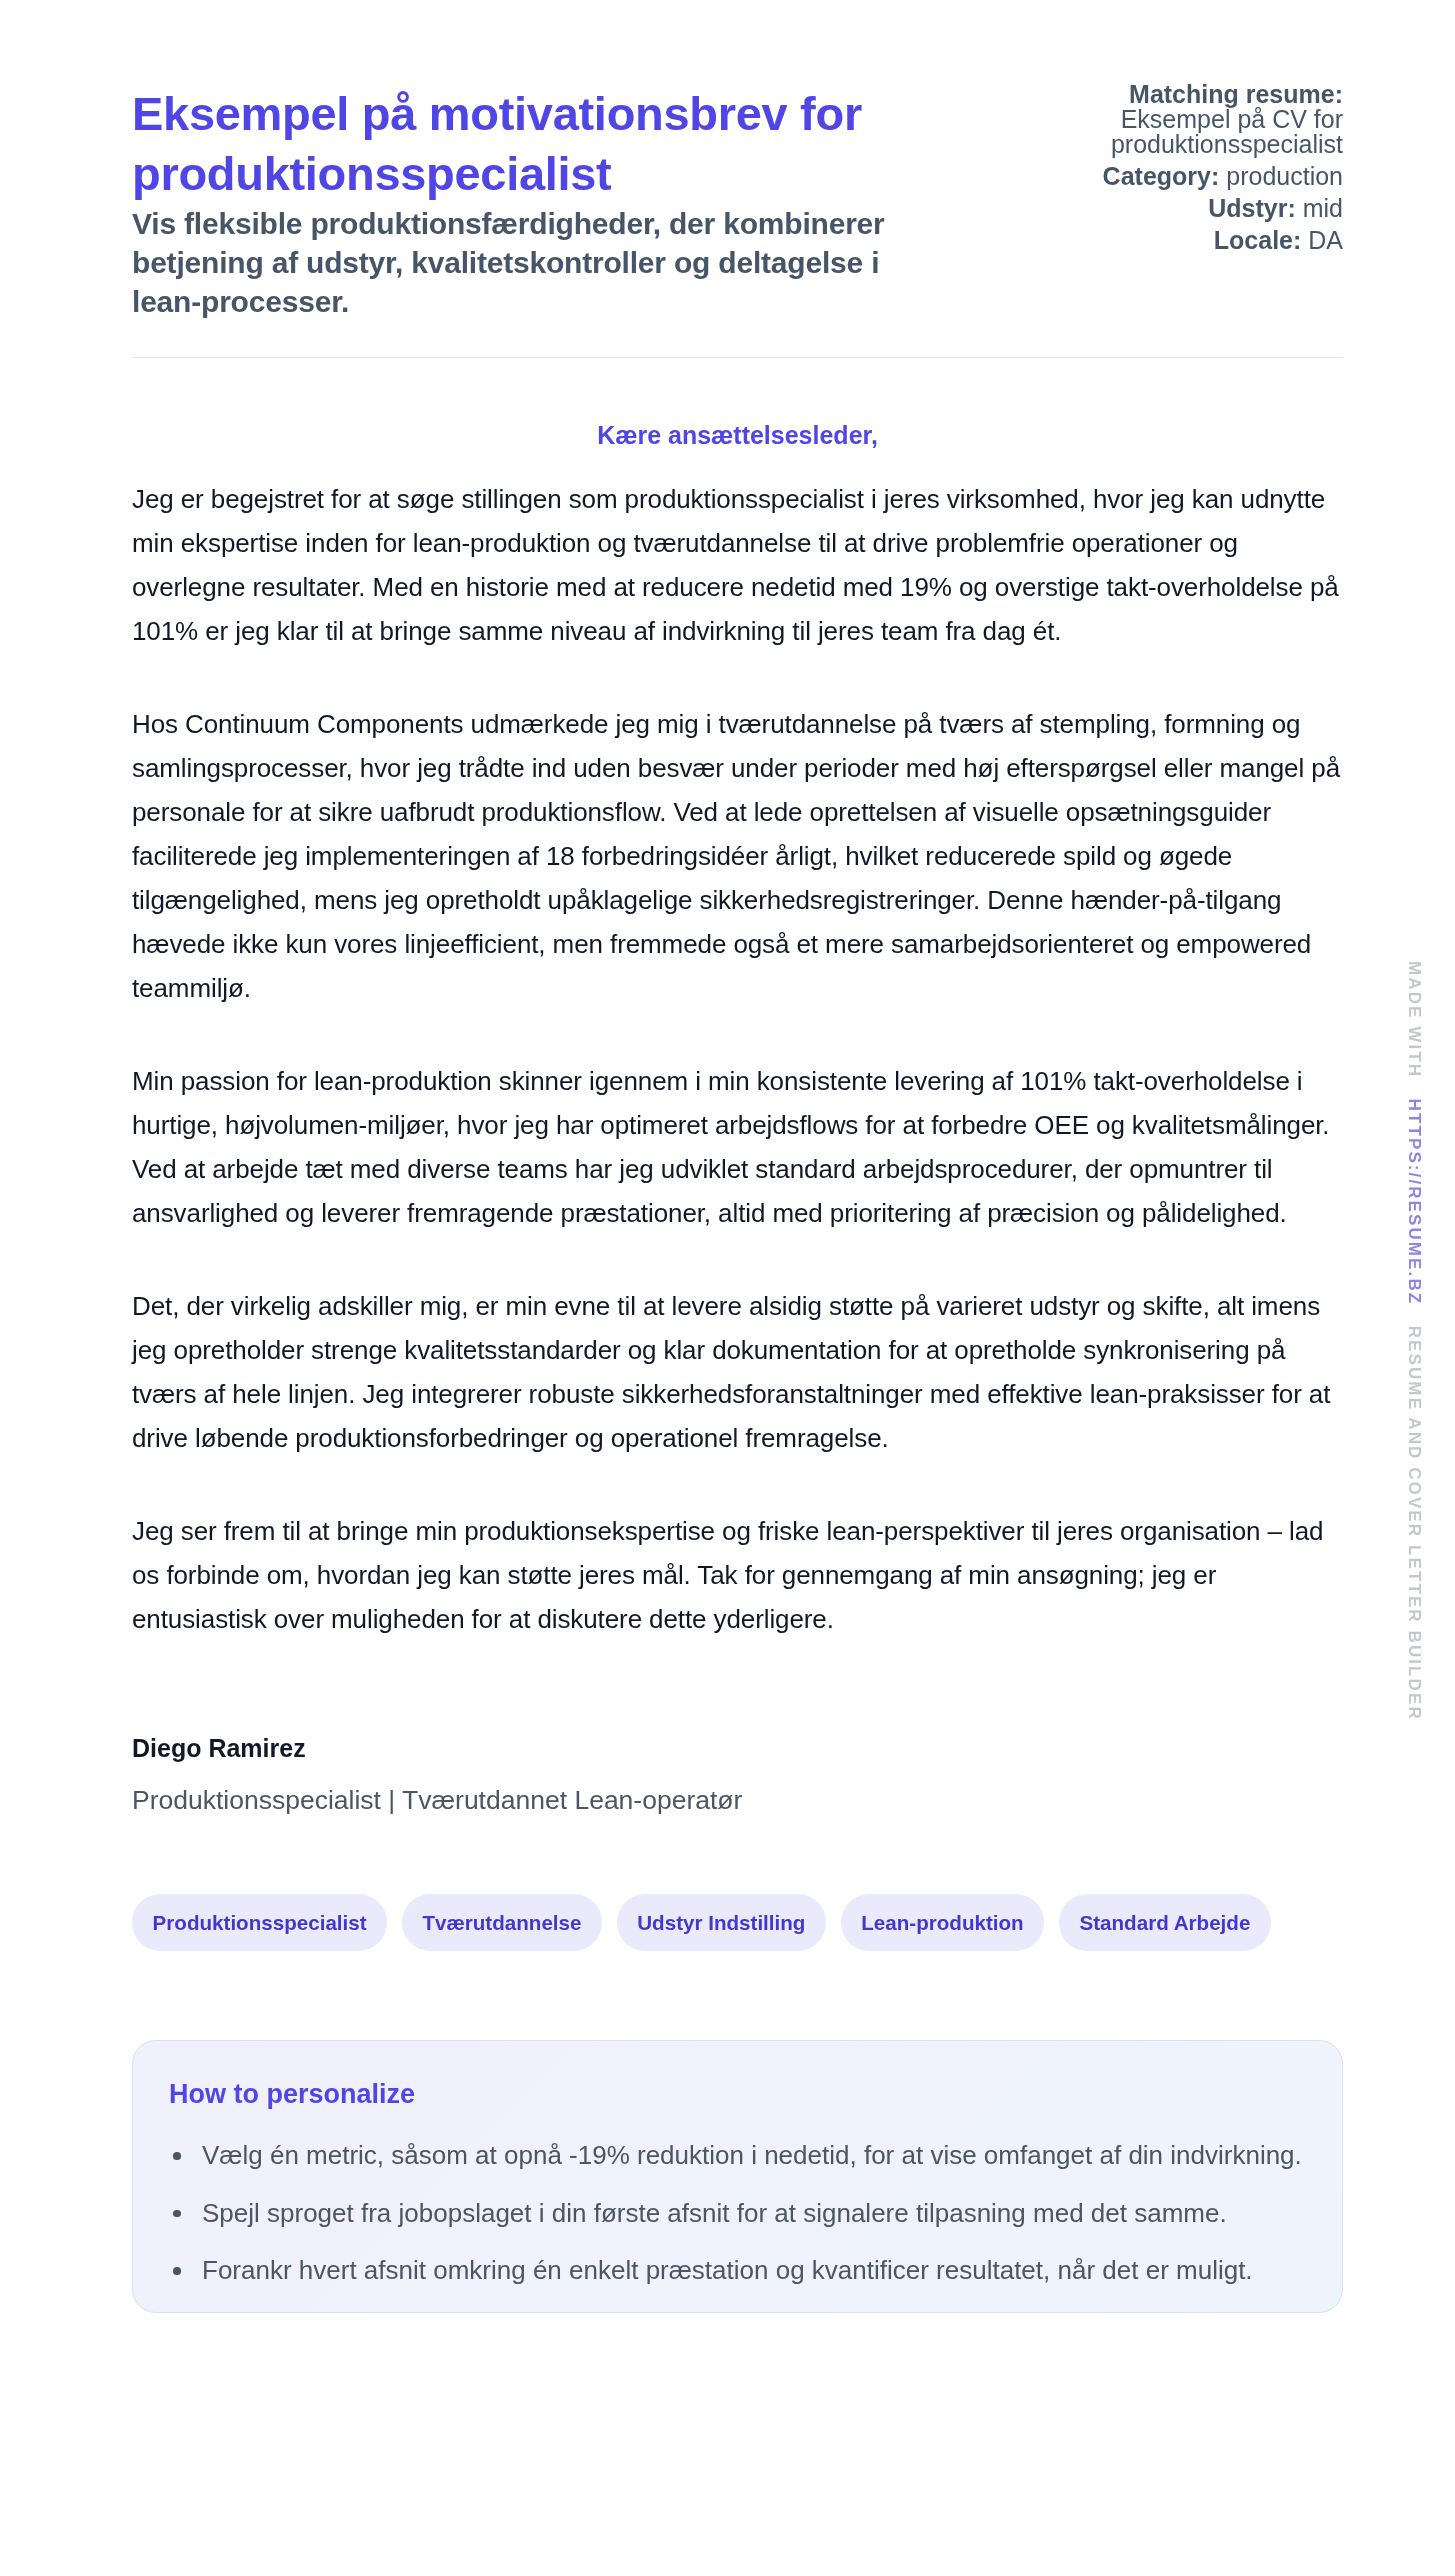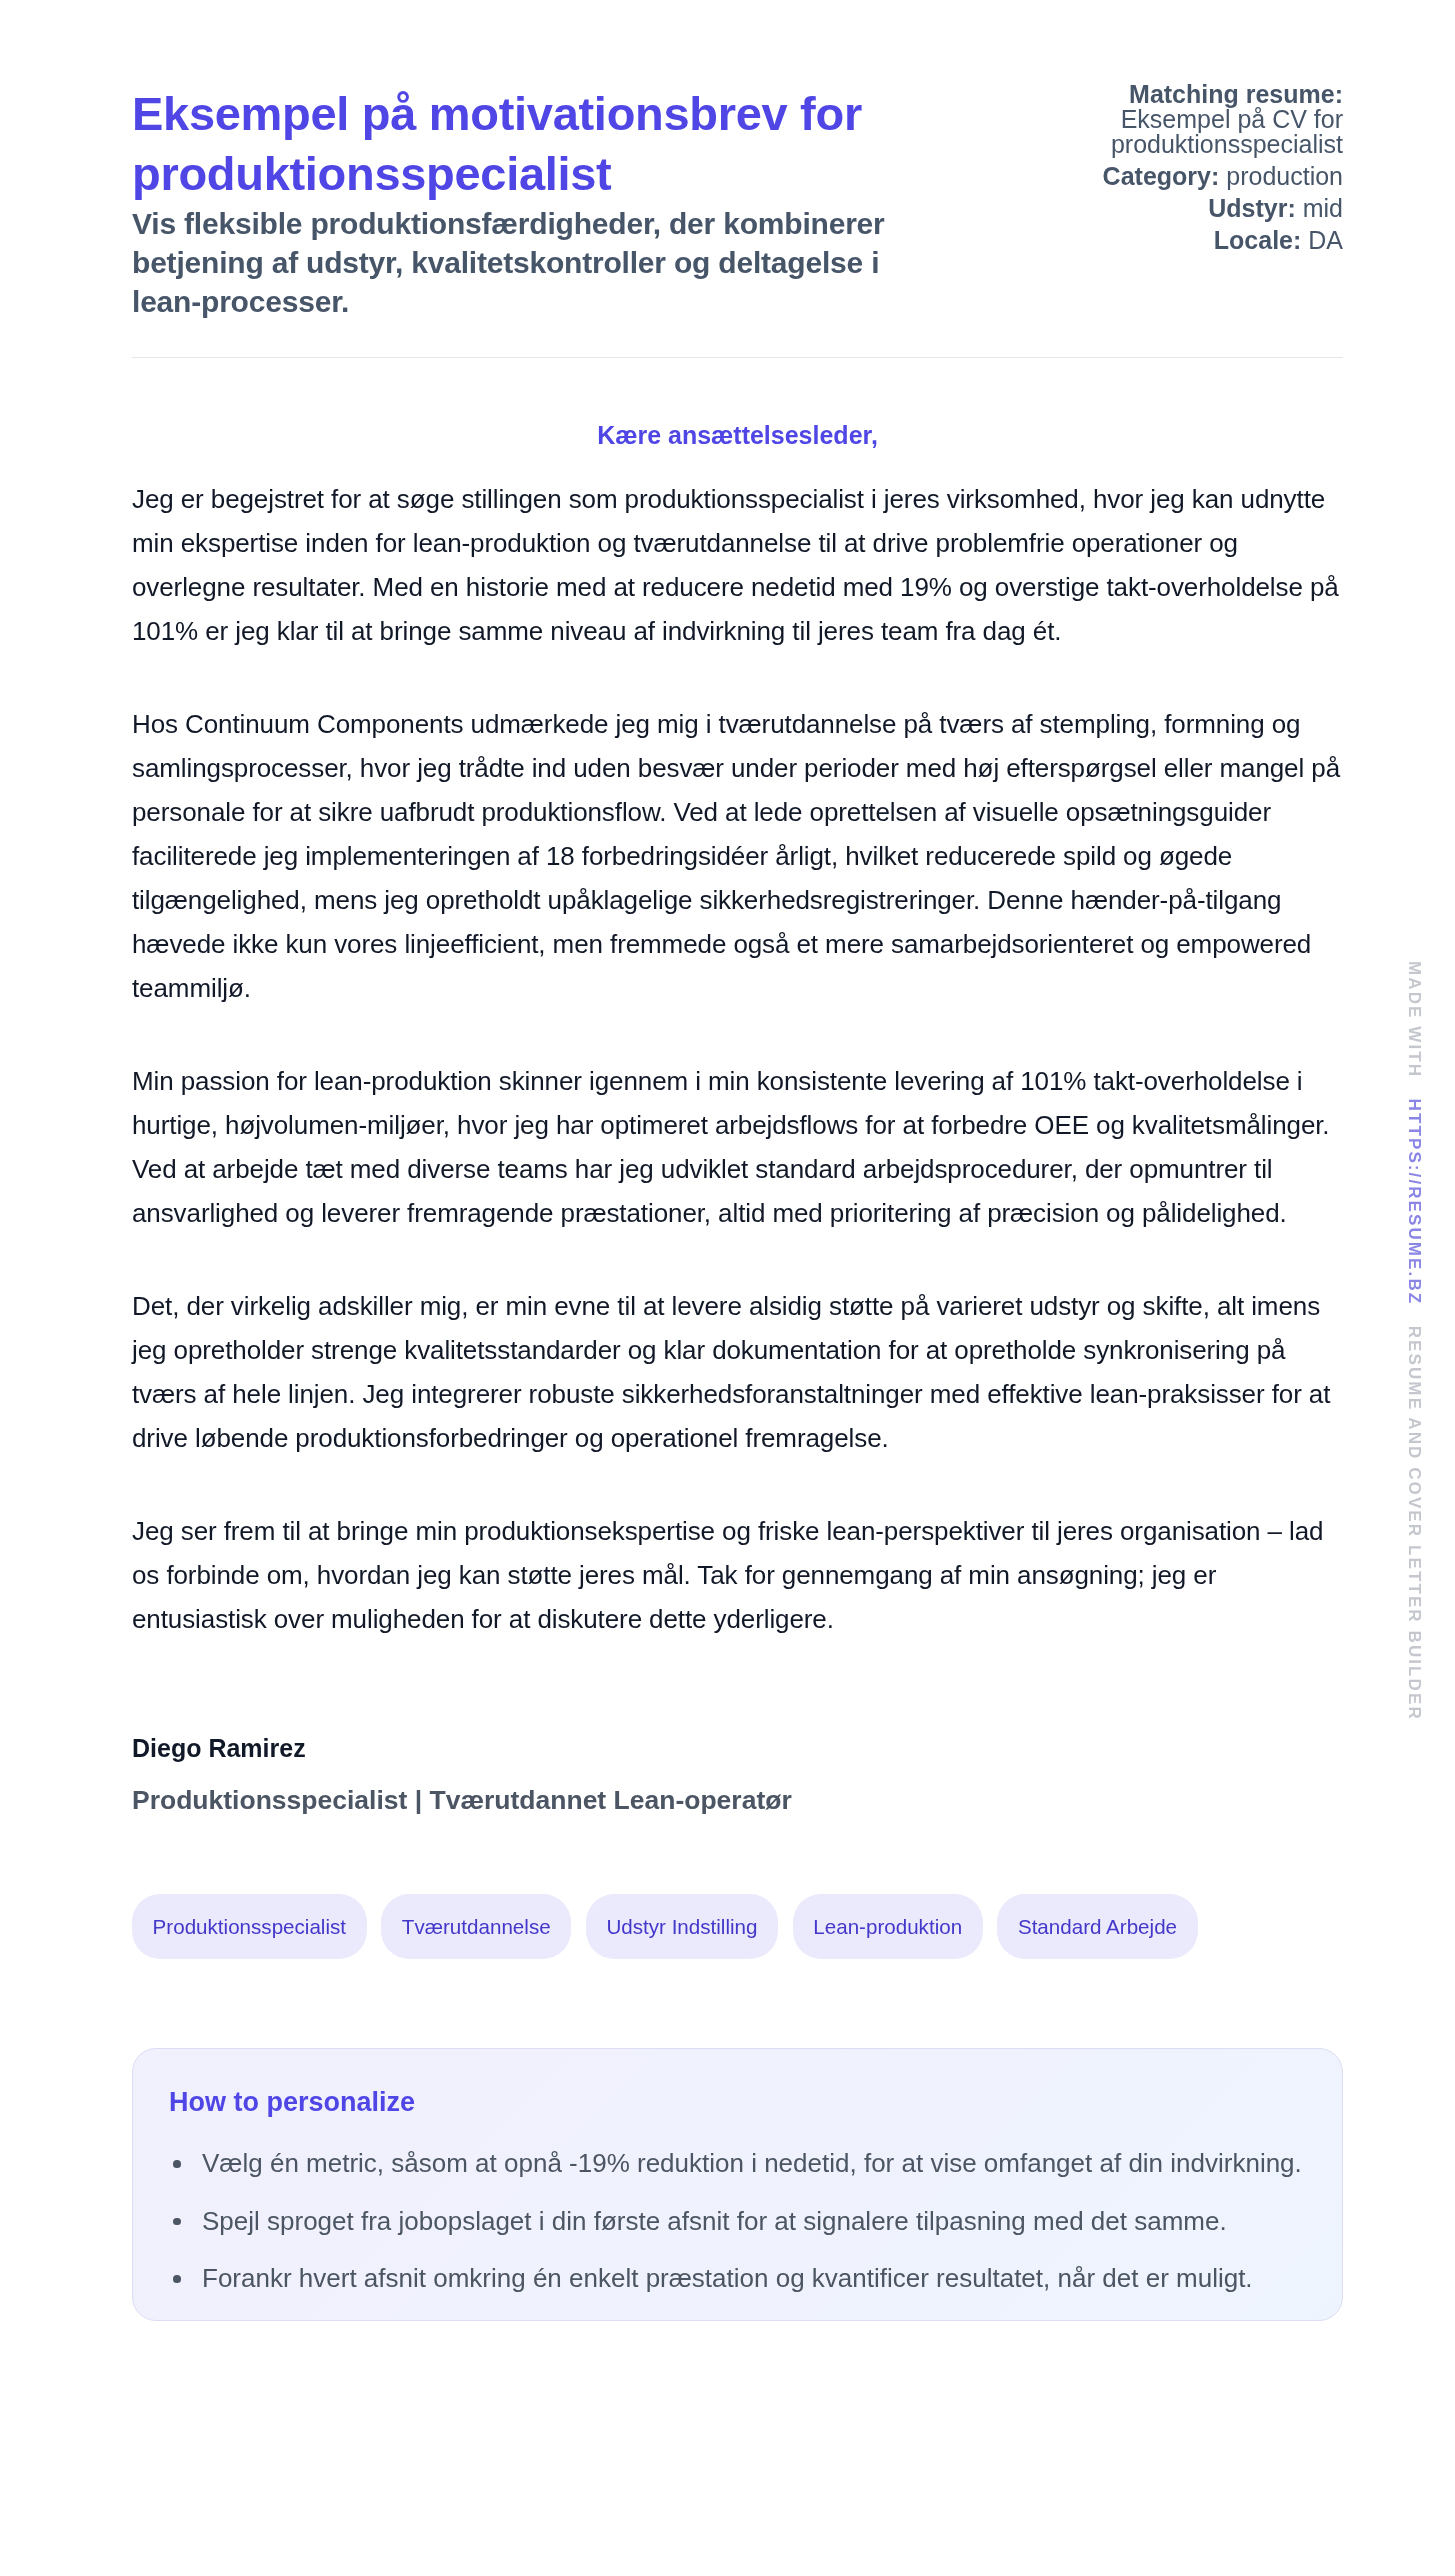--- a/index.html
+++ b/index.html
@@ -86,38 +86,38 @@
     .sig-name {
       font-size: 25px;
       line-height: 31px;
       font-weight: 700;
       color: #111827;
     }
     .sig-title {
       margin-top: 19px;
       font-size: 26.5px;
       line-height: 34px;
-      font-weight: 700;
+      font-weight: 400;
       color: #4b5563;
     }
 
     
     .tags {
       margin-top: 77px;
       display: flex;
       gap: 14.6px;
     }
     .tag {
-      height: 65px;
+      height: 57px;
       padding: 0 20.6px;
       border-radius: 28px;
       background: #ebe9fc;
       color: #4338ca;
       font-size: 20.6px;
-      font-weight: 400;
+      font-weight: 700;
       display: flex;
       align-items: center;
       white-space: nowrap;
     }
 
     
     .tips {
       margin-top: 89px;
       width: 1211px;
       padding: 36px 36px 20px 36px;

